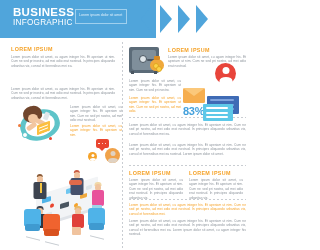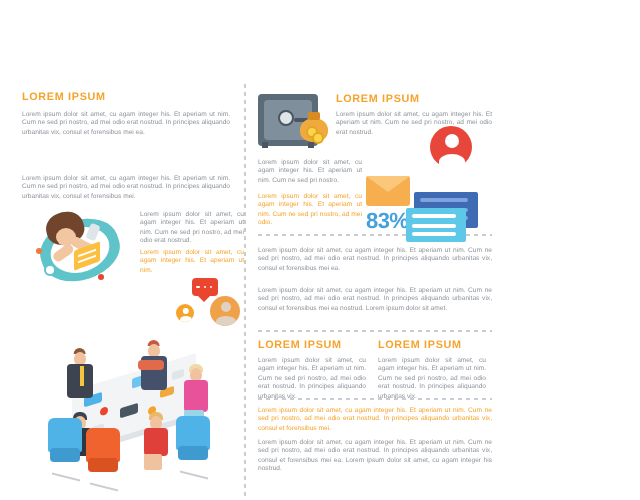--- a/index.html
+++ b/index.html
@@ -151,20 +151,37 @@
   #rb1-p{left:129px;top:178px;width:54px;}
   #rb2-p{left:189px;top:178px;width:54px;}
   #r-p6{left:129px;top:203px;width:117px;}
   #r-p7{left:129px;top:219px;width:117px;}
 </style>
 </head>
 <body>
 
 <div class="page">
 
+  <div class="header">
+    <div class="header-band"></div>
+    <div class="header-tip"></div>
+
+    <div class="title-wrap">
+      <div class="title-main">BUSINESS</div>
+      <div class="title-sub">INFOGRAPHIC</div>
+    </div>
+
+    <div class="header-box">
+      <span>Lorem ipsum dolor sit amet</span>
+    </div>
+
+    <div class="chev c1"></div>
+    <div class="chev c2"></div>
+    <div class="chev c3"></div>
+  </div>
 
   <div class="vdiv"></div>
   <div class="hdiv" style="left:129px;top:117px;width:117px;"></div>
   <div class="hdiv" style="left:129px;top:165px;width:117px;"></div>
   <div class="hdiv" style="left:129px;top:199px;width:117px;"></div>
 
   <div class="L h-orange" id="l-head">LOREM IPSUM</div>
   <div class="L body-txt" id="l-p1">Lorem ipsum dolor sit amet, cu agam integer his. Et aperiam ut nim. Cum ne sed pri nostro, ad mei odio erat nostrud. In principes aliquando urbanitas vix, consul et forensibus mei ea.</div>
   <div class="L body-txt" id="l-p2">Lorem ipsum dolor sit amet, cu agam integer his. Et aperiam ut nim. Cum ne sed pri nostro, ad mei odio erat nostrud. In principes aliquando urbanitas vix, consul et forensibus mei.</div>
 

